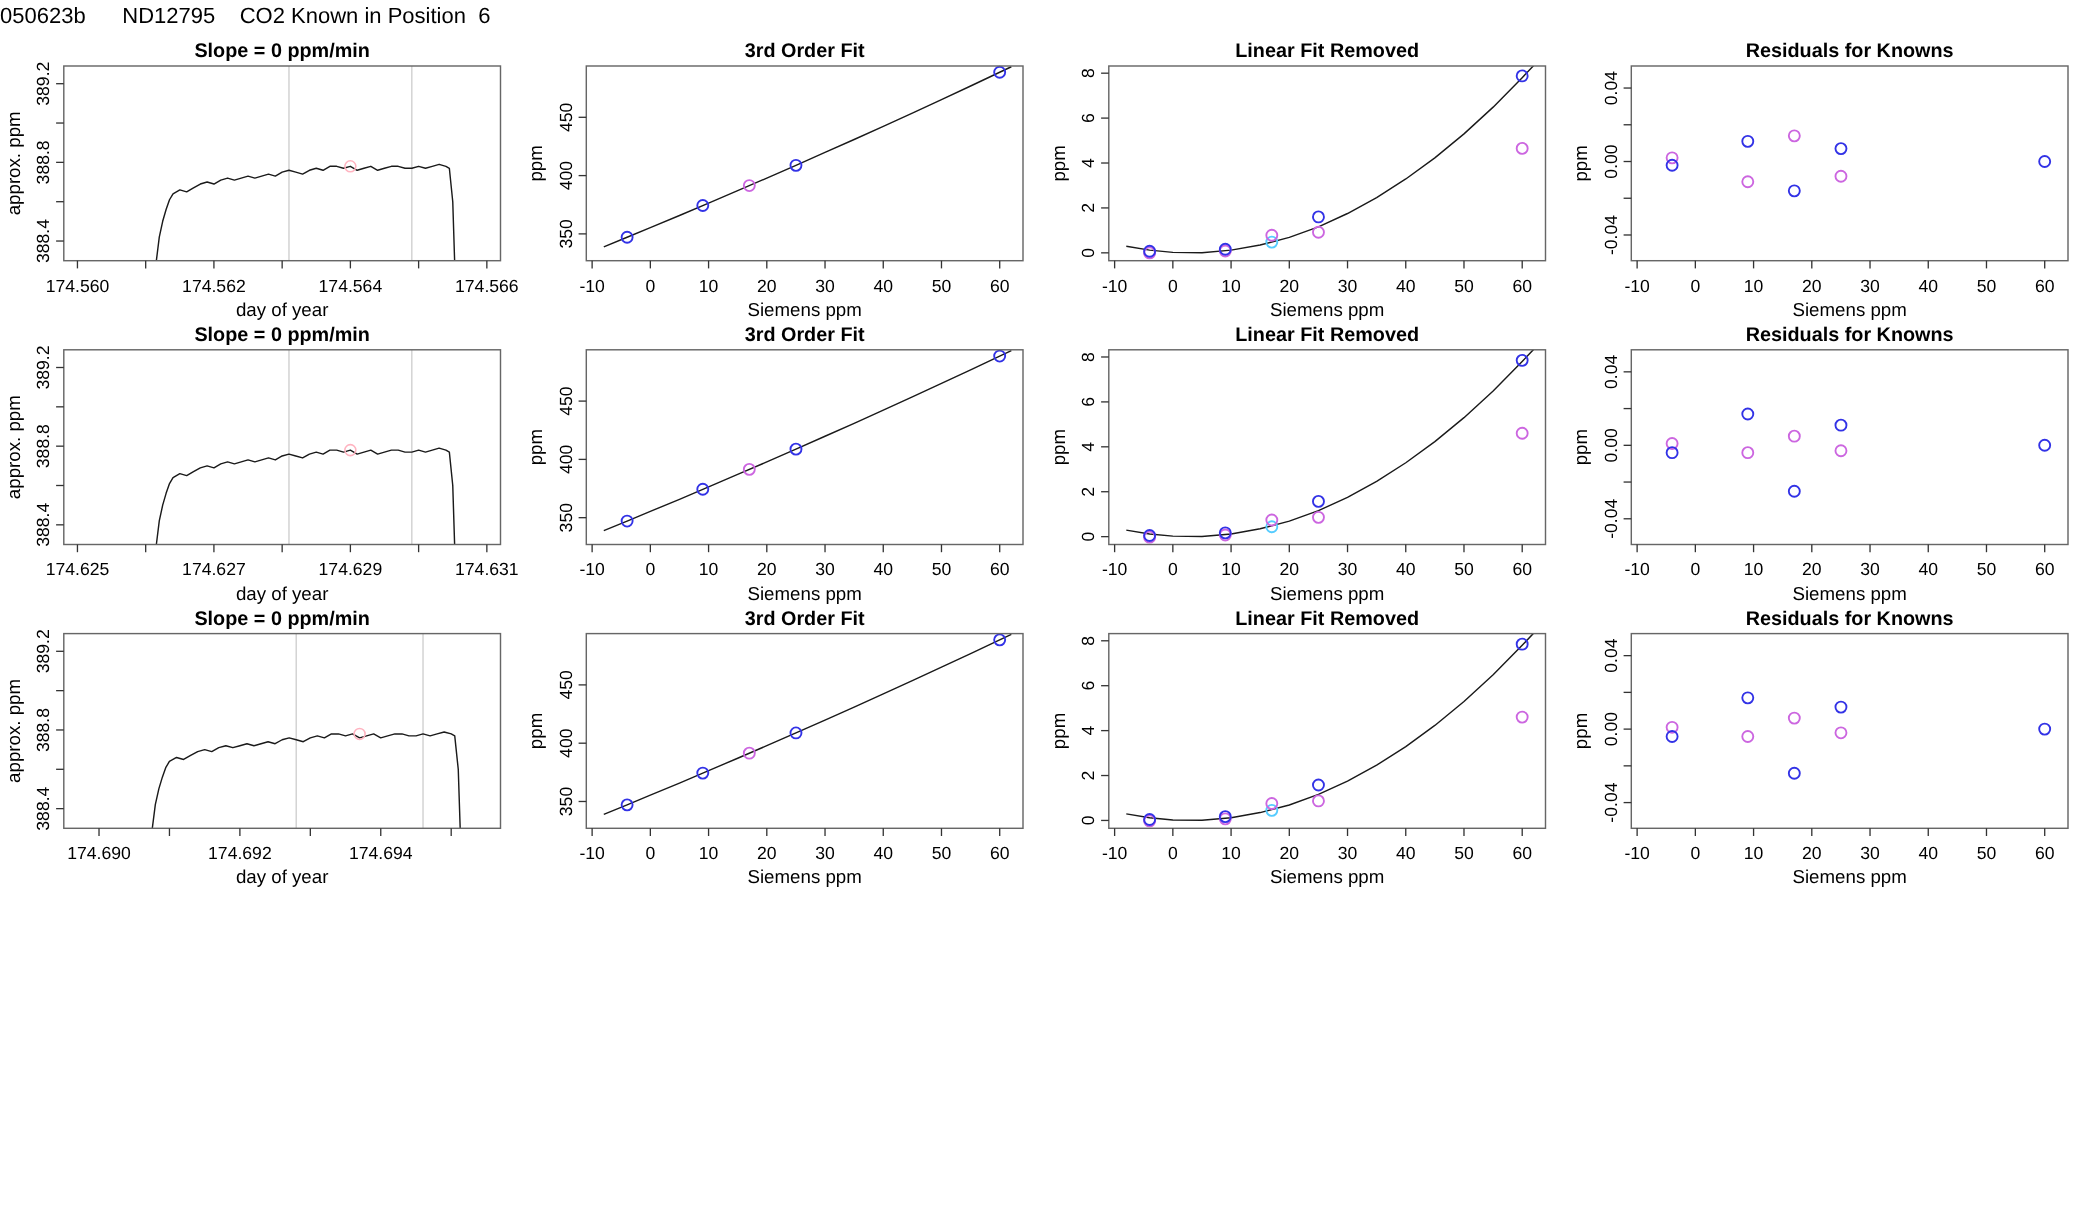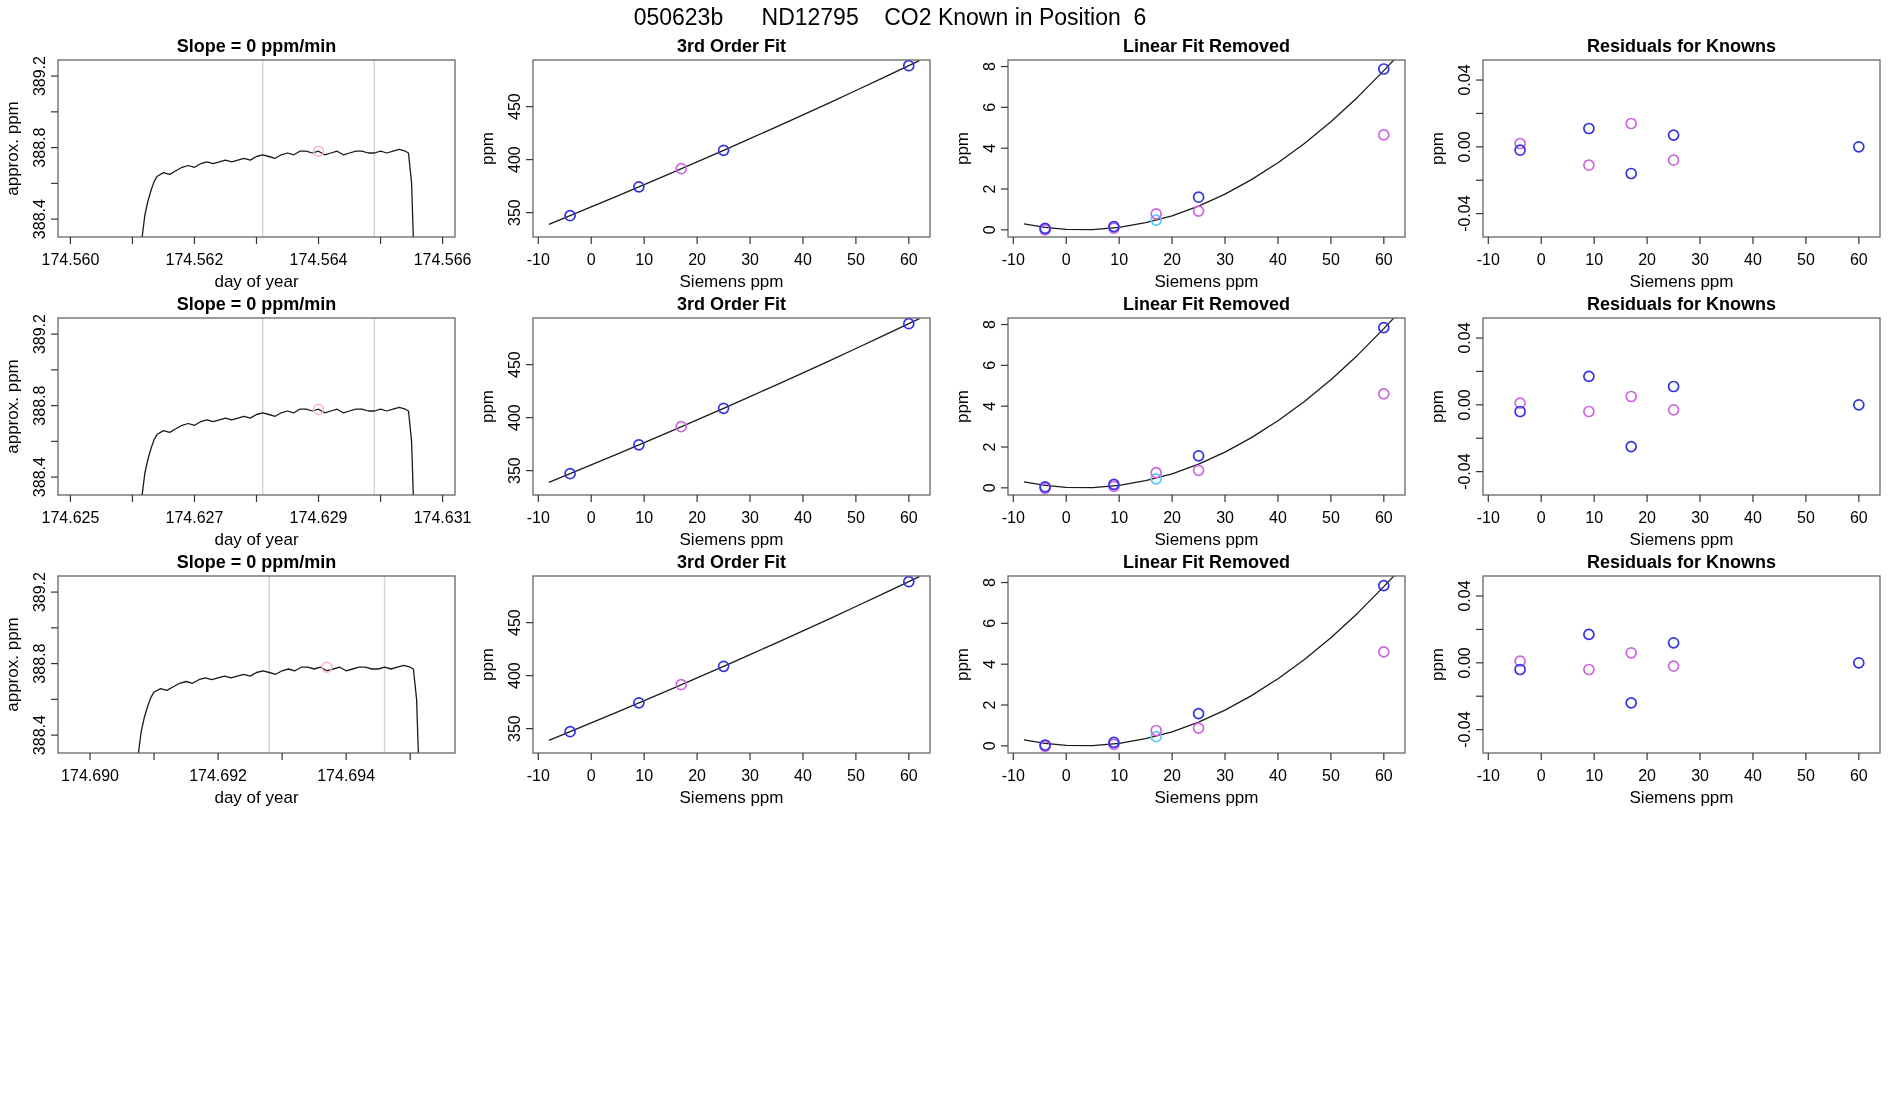--- a/index.html
+++ b/index.html
@@ -1,19 +1,19 @@
 <!DOCTYPE html>
 <html><head>
 <meta charset="utf-8">
 <style>
   html,body{margin:0;padding:0;background:#ffffff;}
   body{width:1900px;height:1100px;overflow:hidden;font-family:"Liberation Sans",sans-serif;}
   #figure-wrap{position:relative;width:1900px;height:1100px;background:#fff;}
-  #main-title{position:absolute;left:0;top:4px;width:1780px;text-align:center;
-    font-size:23px;color:#000;white-space:pre;font-weight:normal;}
+  #main-title{position:absolute;left:0;top:4px;width:1780px;
+    font-size:20px;color:#000;white-space:pre;font-weight:normal;}
   svg text{fill:#000;}
   .ptitle{font-size:18px;font-weight:bold;}
   .tick{font-size:16px;}
   .axlab{font-size:17px;}
 </style>
 </head>
 <body>
 
 <div id="figure-wrap">
   <div id="main-title">050623b      ND12795    CO2 Known in Position  6</div>

